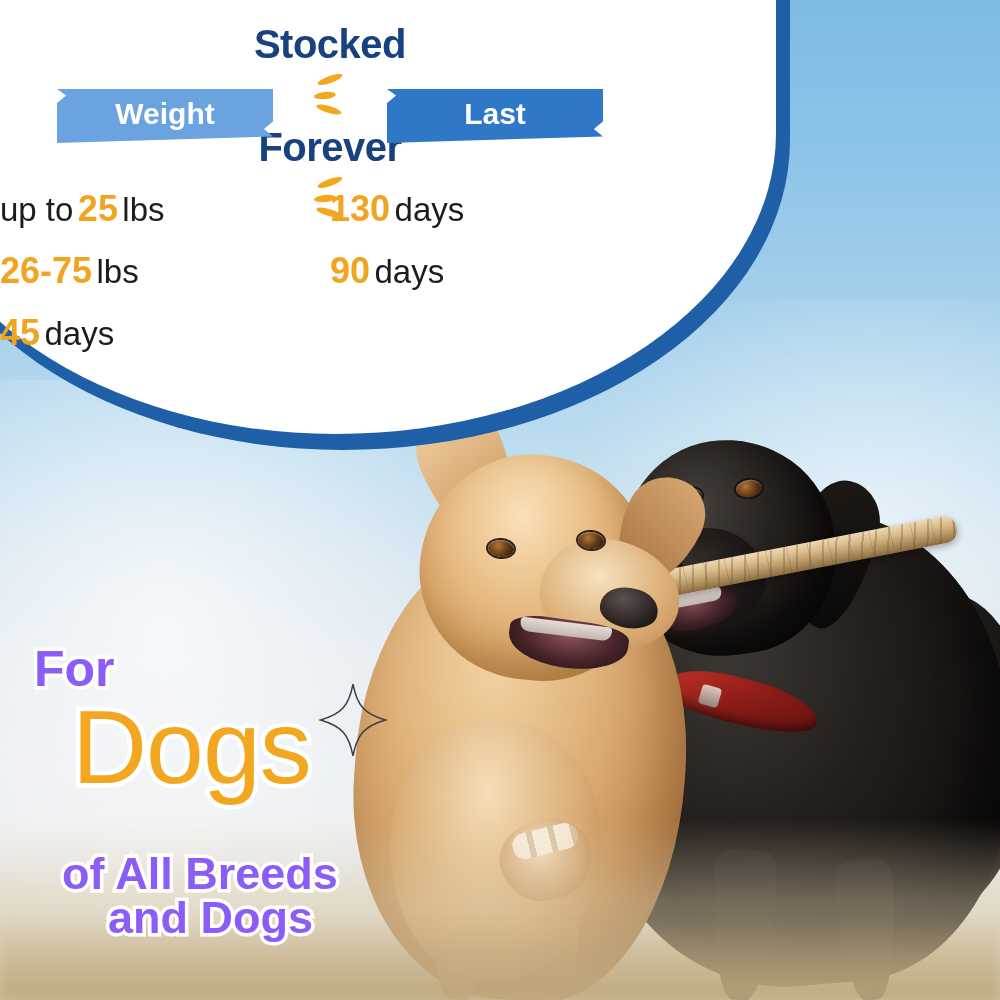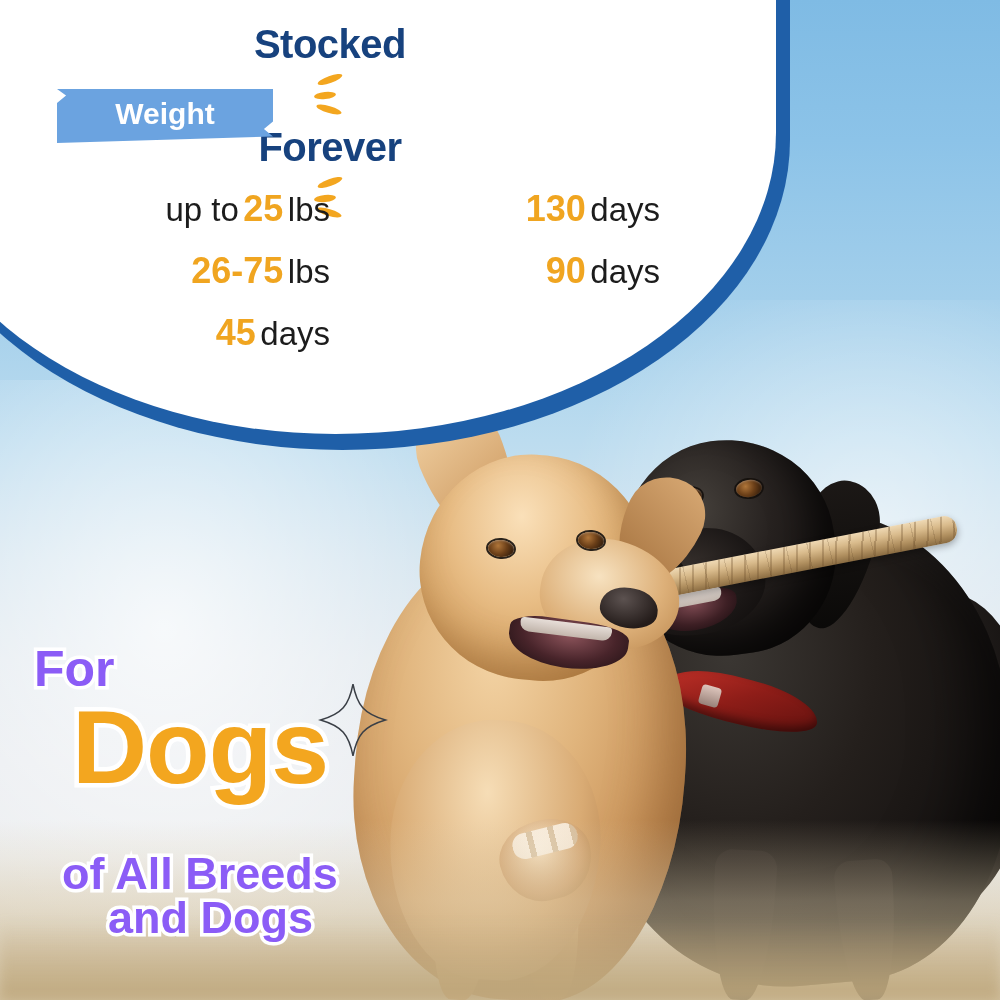--- a/index.html
+++ b/index.html
@@ -255,33 +255,33 @@
   .ribbon.light { background:#6ba3e0; }
   .ribbon.dark  { background:#2f78c8; }
   .ribbon span {
     font-size:30px; font-weight:bold; color:#ffffff; letter-spacing:0px;
     transform:translateY(-2px);
   }
 
   
   .rows { position:absolute; left:0; top:178px; width:660px; }
   .row { display:flex; height:62px; align-items:center; }
-  .cell { width:330px; text-align:right; white-space:nowrap; }
+  .cell { width:330px; text-align:left; white-space:nowrap; }
   .cell .txt { font-size:33px; color:#1c1c1c; font-weight:normal; }
   .cell .num { font-size:36px; color:#f0a520; font-weight:bold; }
 
   
   .brand { position:absolute; left:0; top:640px; width:420px; }
   .outline-navy {
     color:#8b5cf6; font-weight:bold;
     -webkit-text-stroke:7px #ffffff; paint-order:stroke fill;
     text-shadow:0 2px 3px rgba(255,255,255,.5);
   }
   .outline-orange {
-    color:#f3a61f; font-weight:bold;
+    color:#f3a61f; font-weight:normal;
     -webkit-text-stroke:9px #ffffff; paint-order:stroke fill;
   }
   .b-for   { position:absolute; left:34px;  top:0px;   font-size:50px; }
   .b-dogs  { position:absolute; left:72px;  top:48px;  font-size:104px; letter-spacing:-1px; }
   .b-l1    { position:absolute; left:62px;  top:200px; font-size:45px;margin-top:8px; }
   .b-l2    { position:absolute; left:108px; top:252px; font-size:45px; }
 
   .star4 { position:absolute; left:318px; top:682px; width:70px; height:76px; }
 </style>
 </head>
@@ -355,20 +355,25 @@
           <i></i>
       </span>
     </div>
 
     <div class="ribbons">
       <div class="rib-cell">
         <div class="ribbon light">
           <span>Weight</span>
         </div>
       </div>
+      <div class="rib-cell">
+        <div class="ribbon dark">
+          <span>Last</span>
+        </div>
+      </div>
     </div>
 
     <div class="rows">
 
       <div class="row">
         <div class="cell">
           <span class="txt">up to</span>
           <span class="num">25</span>
           <span class="txt">lbs</span>
         </div>

